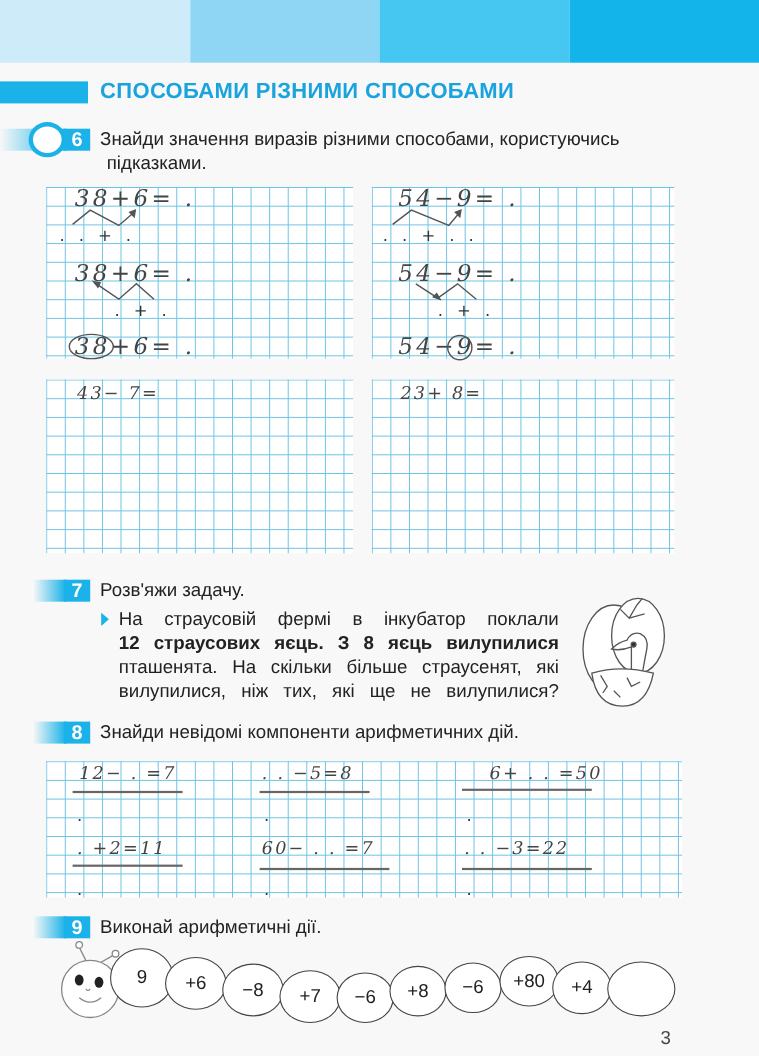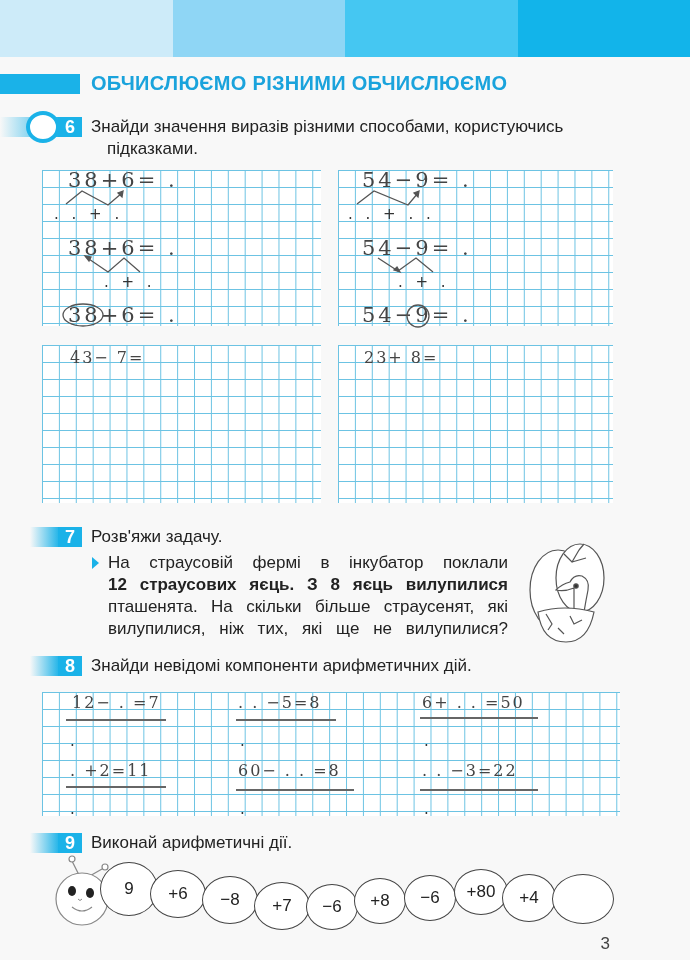--- a/index.html
+++ b/index.html
@@ -9,46 +9,46 @@
   .section-bar{position:absolute;left:0;top:74px;width:80px;height:20px;background:#1ab2e8;}
   .section-title{position:absolute;left:91px;top:72px;font-size:20px;font-weight:bold;color:#1aa3dc;letter-spacing:0.3px;}
   .task-num{position:absolute;width:24px;height:20px;background:#1ab2e8;color:#fff;font-weight:bold;font-size:18px;text-align:center;line-height:20px;}
   .task-grad{position:absolute;height:20px;background:linear-gradient(to right,rgba(26,178,232,0),#1ab2e8);}
   .circle6{position:absolute;left:26px;top:111px;width:34px;height:32px;border-radius:50%;background:#fff;border:4px solid #1ab2e8;box-sizing:border-box;}
   .task-text{position:absolute;font-size:17px;line-height:22px;color:#222;}
   .grid{position:absolute;
     background-color:#fff;
     background-image:linear-gradient(to right,#6cc3e3 1.3px,transparent 1.3px),linear-gradient(to bottom,#6cc3e3 1.3px,transparent 1.3px);
     background-size:16.9px 17px;}
-  .hw{position:absolute;font-family:"DejaVu Serif",serif;font-size:21px;color:#444;letter-spacing:3px;white-space:pre;}
+  .hw{position:absolute;font-family:"DejaVu Serif",serif;font-style:italic;font-size:21px;color:#444;letter-spacing:3px;white-space:pre;}
   .hw-sm{font-size:16px;letter-spacing:2px;}
   .dots{position:absolute;font-family:"DejaVu Sans",sans-serif;font-size:15px;color:#333;white-space:pre;letter-spacing:4px;}
   svg.ov{position:absolute;left:0;top:0;}
   .uline{position:absolute;height:1.5px;background:#666;}
   .bead{position:absolute;border:1.6px solid #444;border-radius:50%;background:#fff;box-sizing:border-box;display:flex;align-items:center;justify-content:center;font-size:17px;color:#222;}
   .pagenum{position:absolute;right:80px;top:934px;font-size:17px;color:#444;}
 </style>
 </head>
 <body>
 
 <div class="topband">
   <div style="background:#cdebf9"></div>
   <div style="background:#8fd6f5"></div>
   <div style="background:#45c7f2"></div>
   <div style="background:#12b4ea"></div>
 </div>
 
 <div class="section-bar"></div>
-<div class="section-title">ОБЧИСЛЮЄМО РІЗНИМИ ОБЧИСЛЮЄМО</div>
+<div class="section-title">СПОСОБАМИ РІЗНИМИ СПОСОБАМИ</div>
 
 <div class="task-grad" style="left:0;top:117px;width:60px;"></div>
 <div class="circle6"></div>
 <div class="task-num" style="left:58px;top:117px;">6</div>
 <div class="task-text" style="left:91px;top:116px;">Знайди значення виразів різними способами, користуючись</div>
-<div class="task-text" style="left:107px;top:138px;">підказками.</div>
+<div class="task-text" style="left:97px;top:138px;">підказками.</div>
 
 <div class="grid" style="left:42px;top:170px;width:279px;height:156px;"></div>
 <div class="grid" style="left:338px;top:170px;width:275px;height:156px;"></div>
 <div class="grid" style="left:42px;top:345px;width:279px;height:158px;"></div>
 <div class="grid" style="left:338px;top:345px;width:275px;height:158px;"></div>
 
 <div class="hw" style="left:68px;top:168px;">38+6= .</div>
 <div class="dots" style="left:54px;top:205px;">. . + .</div>
 <div class="hw" style="left:68px;top:236px;">38+6= .</div>
 <div class="dots" style="left:104px;top:273px;">. + .</div>
@@ -112,29 +112,29 @@
 <div class="grid" style="left:42px;top:692px;width:578px;height:124px;"></div>
 
 <div class="hw hw-sm" style="left:72px;top:693px;">12− . =7</div>
 <div class="uline" style="left:66px;top:719px;width:100px;"></div>
 <div class="dots" style="left:70px;top:732px;">.</div>
 
 <div class="hw hw-sm" style="left:238px;top:693px;">. . −5=8</div>
 <div class="uline" style="left:236px;top:719px;width:100px;"></div>
 <div class="dots" style="left:240px;top:732px;">.</div>
 
-<div class="hw hw-sm" style="left:422px;top:693px;">6+ . . =50</div>
+<div class="hw hw-sm" style="left:445px;top:693px;">6+ . . =50</div>
 <div class="uline" style="left:420px;top:717px;width:118px;"></div>
 <div class="dots" style="left:424px;top:732px;">.</div>
 
 <div class="hw hw-sm" style="left:70px;top:761px;">. +2=11</div>
 <div class="uline" style="left:66px;top:786px;width:100px;"></div>
 <div class="dots" style="left:70px;top:800px;">.</div>
 
-<div class="hw hw-sm" style="left:238px;top:761px;">60− . . =8</div>
+<div class="hw hw-sm" style="left:238px;top:761px;">60− . . =7</div>
 <div class="uline" style="left:236px;top:789px;width:118px;"></div>
 <div class="dots" style="left:240px;top:800px;">.</div>
 
 <div class="hw hw-sm" style="left:422px;top:761px;">. . −3=22</div>
 <div class="uline" style="left:420px;top:789px;width:118px;"></div>
 <div class="dots" style="left:424px;top:800px;">.</div>
 
 <div class="task-grad" style="left:30px;top:833px;width:30px;"></div>
 <div class="task-num" style="left:58px;top:833px;">9</div>
 <div class="task-text" style="left:91px;top:832px;">Виконай арифметичні дії.</div>

